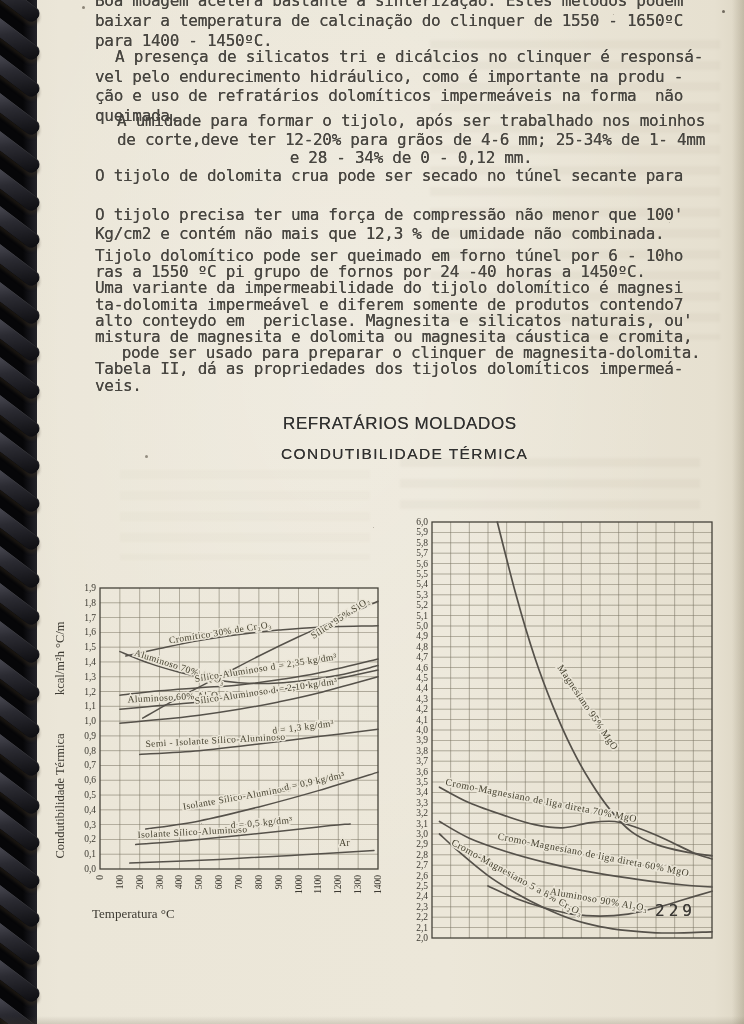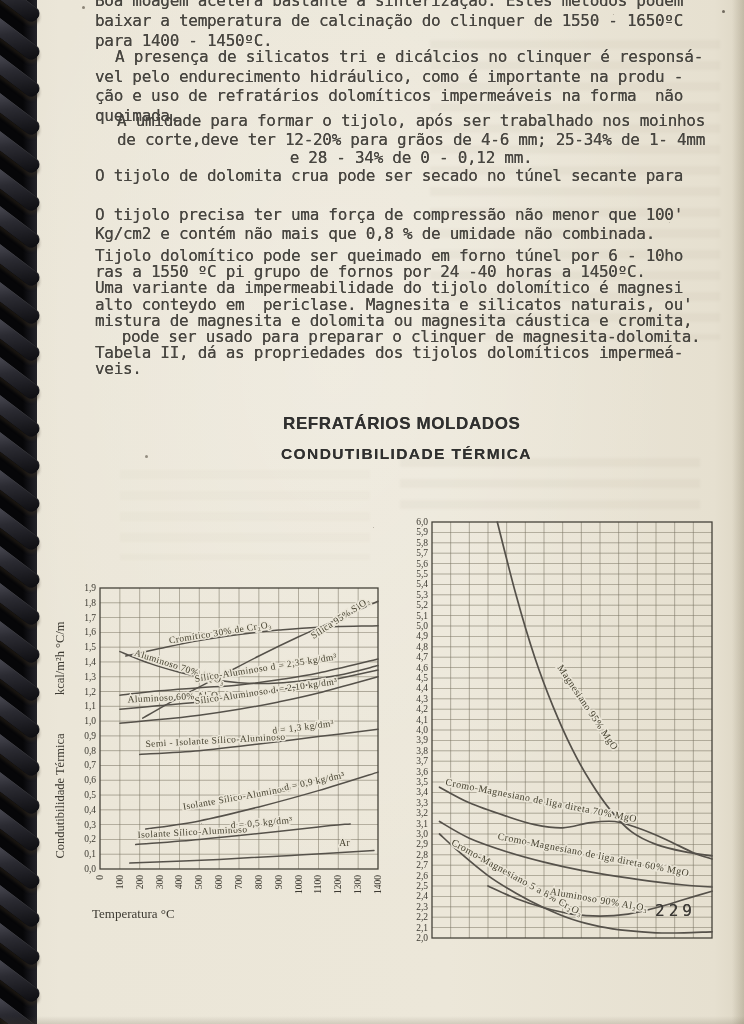--- a/index.html
+++ b/index.html
@@ -37,21 +37,21 @@
     box-shadow:640px 4px 0 0 rgba(50,45,35,.65), 63px 449px 0 0 rgba(60,52,40,.5),
       530px 7px 0 -1px rgba(60,52,40,.35), 118px 816px 0 -1px rgba(60,52,40,.4),
       586px 215px 0 -1px rgba(60,52,40,.3), 290px 520px 0 -1px rgba(60,52,40,.35);}
 
   
   .textblock{position:absolute;left:95px;top:0;width:632px;}
   .para{position:absolute;left:0;width:632px;color:#474540;}
   .tline{font-size:16px;white-space:pre;letter-spacing:-0.3px;
     text-shadow:0 0 .6px rgba(70,66,60,.9);}
 
-  .h1,.h2{position:absolute;font-family:"Liberation Sans",sans-serif;font-weight:700;
+  .h1,.h2{position:absolute;font-family:"Liberation Sans",sans-serif;font-weight:400;
     color:#30302f;text-shadow:0 0 .5px rgba(40,40,40,.8);}
   .h1{left:283px;top:414px;font-size:17px;letter-spacing:.6px;}
   .h2{left:281px;top:445px;font-size:15.5px;letter-spacing:1.4px;}
 
   .chart{position:absolute;}
   .chart svg{display:block;}
 
   .pagenum{position:absolute;left:655px;top:901px;font-size:16px;letter-spacing:4px;
     color:#3c3a36;text-shadow:0 0 .5px rgba(60,58,54,.8);}
 </style>
@@ -111,26 +111,27 @@
     <div class="para" style="top: 112px; text-align: center;">
       <div class="tline" style="height: 18.5px; line-height: 18.5px;">A umidade para formar o tijolo, após ser trabalhado nos moinhos</div>
       <div class="tline" style="height: 18.5px; line-height: 18.5px;">de corte,deve ter 12-20% para grãos de 4-6 mm; 25-34% de 1- 4mm</div>
       <div class="tline" style="height: 18.5px; line-height: 18.5px;">e 28 - 34% de 0 - 0,12 mm.</div>
     </div>
     <div class="para" style="top: 167px;">
       <div class="tline" style="height: 18.5px; line-height: 18.5px;">O tijolo de dolomita crua pode ser secado no túnel secante para</div>
     </div>
     <div class="para" style="top: 205px;">
       <div class="tline" style="height: 19px; line-height: 19px;">O tijolo precisa ter uma força de compressão não menor que 100'</div>
-      <div class="tline" style="height: 19px; line-height: 19px;">Kg/cm2 e contém não mais que 0,8 % de umidade não combinada.</div>
+      <div class="tline" style="height: 19px; line-height: 19px;">Kg/cm2 e contém não mais que 12,3 % de umidade não combinada.</div>
     </div>
     <div class="para" style="top: 248px;">
       <div class="tline" style="height: 16.2px; line-height: 16.2px;">Tijolo dolomítico pode ser queimado em forno túnel por 6 - 10ho</div>
       <div class="tline" style="height: 16.2px; line-height: 16.2px;">ras a 1550 ºC pi grupo de fornos por 24 -40 horas a 1450ºC.</div>
       <div class="tline" style="height: 16.2px; line-height: 16.2px;">Uma variante da impermeabilidade do tijolo dolomítico é magnesi</div>
+      <div class="tline" style="height: 16.2px; line-height: 16.2px;">ta-dolomita impermeável e diferem somente de produtos contendo7</div>
       <div class="tline" style="height: 16.2px; line-height: 16.2px;">alto conteydo em  periclase. Magnesita e silicatos naturais, ou'</div>
       <div class="tline" style="height: 16.2px; line-height: 16.2px;">mistura de magnesita e dolomita ou magnesita cáustica e cromita,</div>
       <div class="tline" style="height: 16.2px; line-height: 16.2px; text-align: center;">pode ser usado para preparar o clinquer de magnesita-dolomita.</div>
       <div class="tline" style="height: 16.2px; line-height: 16.2px;">Tabela II, dá as propriedades dos tijolos dolomíticos impermeá-</div>
       <div class="tline" style="height: 16.2px; line-height: 16.2px;">veis.</div>
     </div>
   </div>
 
 <div class="h1">REFRATÁRIOS MOLDADOS</div>
 <div class="h2">CONDUTIBILIDADE TÉRMICA</div>

